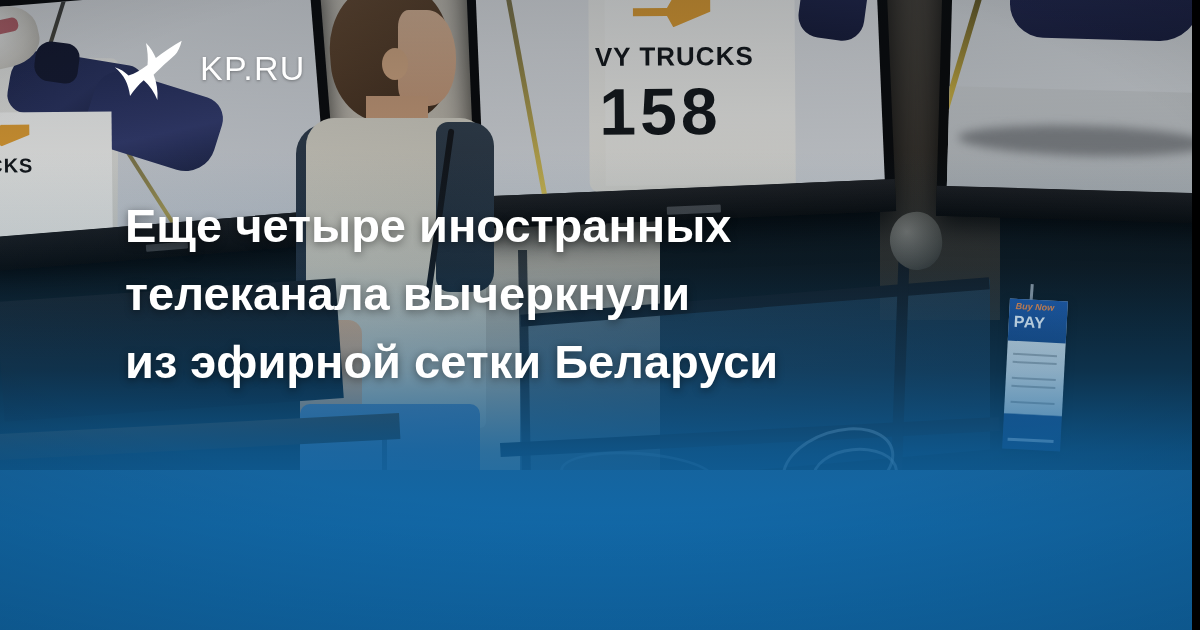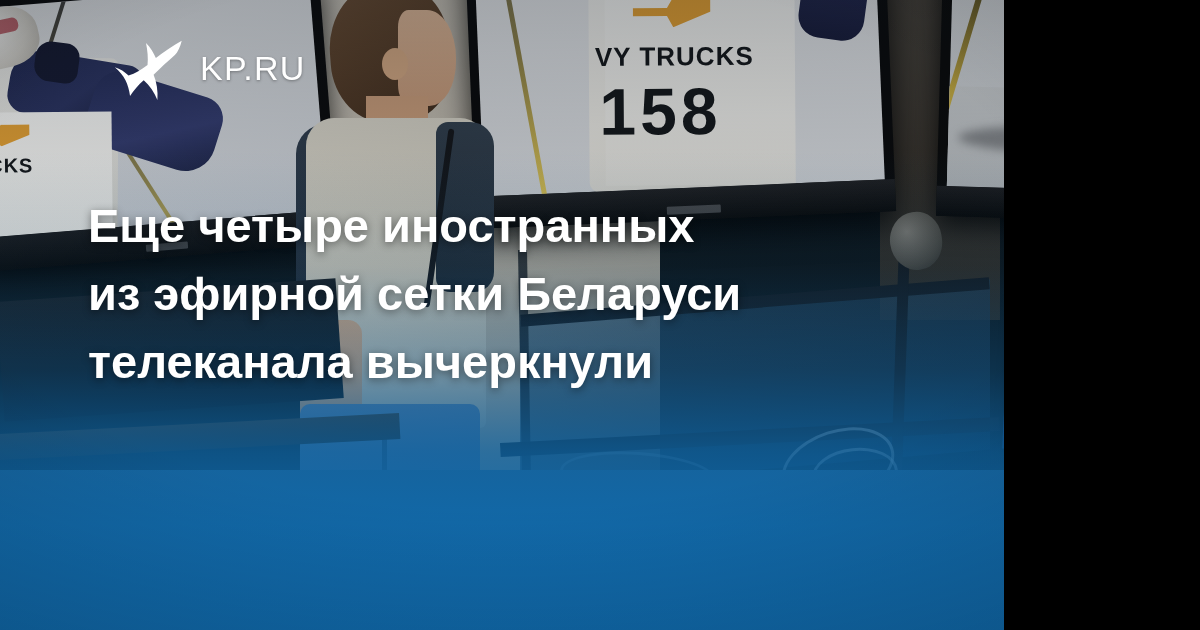--- a/index.html
+++ b/index.html
@@ -1,20 +1,20 @@
 <!DOCTYPE html>
 <html><head>
 <meta charset="utf-8">
 <style>
   html,body{margin:0;padding:0;background:#000;}
   body{font-family:"Liberation Sans","DejaVu Sans",sans-serif;}
 
   .card{
     position:relative;
-    width:1004px;height:630px;
+    width:1192px;height:630px;
     overflow:hidden;
     background:#15803d;
   }
 
   
   .photo{position:absolute;inset:0;overflow:hidden;background:#0d1418;}
 
   
   .wall{
     position:absolute;left:300px;top:0;width:360px;height:470px;
@@ -345,21 +345,21 @@
     line-height:1;white-space:nowrap;
     text-shadow:0 1px 3px rgba(0,0,0,.35);
   }
 
   .headline{
     position:absolute;left:88px;top:192px;width:880px;
     color:#ffffff;font-size:47px;font-weight:700;line-height:68px;
     letter-spacing:0px;
     text-shadow:0 2px 8px rgba(0,0,0,.45);
   }
-  .headline .ln{display:block;white-space:nowrap;}
+  .headline .ln{display:block;white-space:nowrap;margin-left:37px;}
 
   .badge{
     position:absolute;left:98px;top:484px;display:flex;align-items:center;gap:29px;
   }
   .badge-circle{
     width:72px;height:72px;border-radius:50%;
     border:2px solid rgba(255,255,255,.92);
     display:flex;align-items:center;justify-content:center;
     box-sizing:border-box;
   }
@@ -478,18 +478,18 @@
       <path fill="#ffffff" d="M97 14 C86 20 74 28 63 37 C60 30 56 23 50 17 C52 27 53 37 52 46
         C44 52 36 57 27 60 C22 55 16 51 9 49 C15 54 20 60 23 66
         C26 72 28 79 29 87 C34 79 40 72 47 66 C55 73 61 82 65 92
         C66 80 64 69 60 59 C69 50 79 41 88 33 C92 29 95 22 97 14 Z"></path>
     </svg>
     <div class="logo-text">KP.RU</div>
   </div>
 
   <div class="headline">
     <span class="ln">Еще четыре иностранных</span>
+    <span class="ln">телеканала вычеркнули</span>
     <span class="ln">из эфирной сетки Беларуси</span>
-    <span class="ln">телеканала вычеркнули</span>
   </div>
 
 
 </div>
 
 </body></html>

